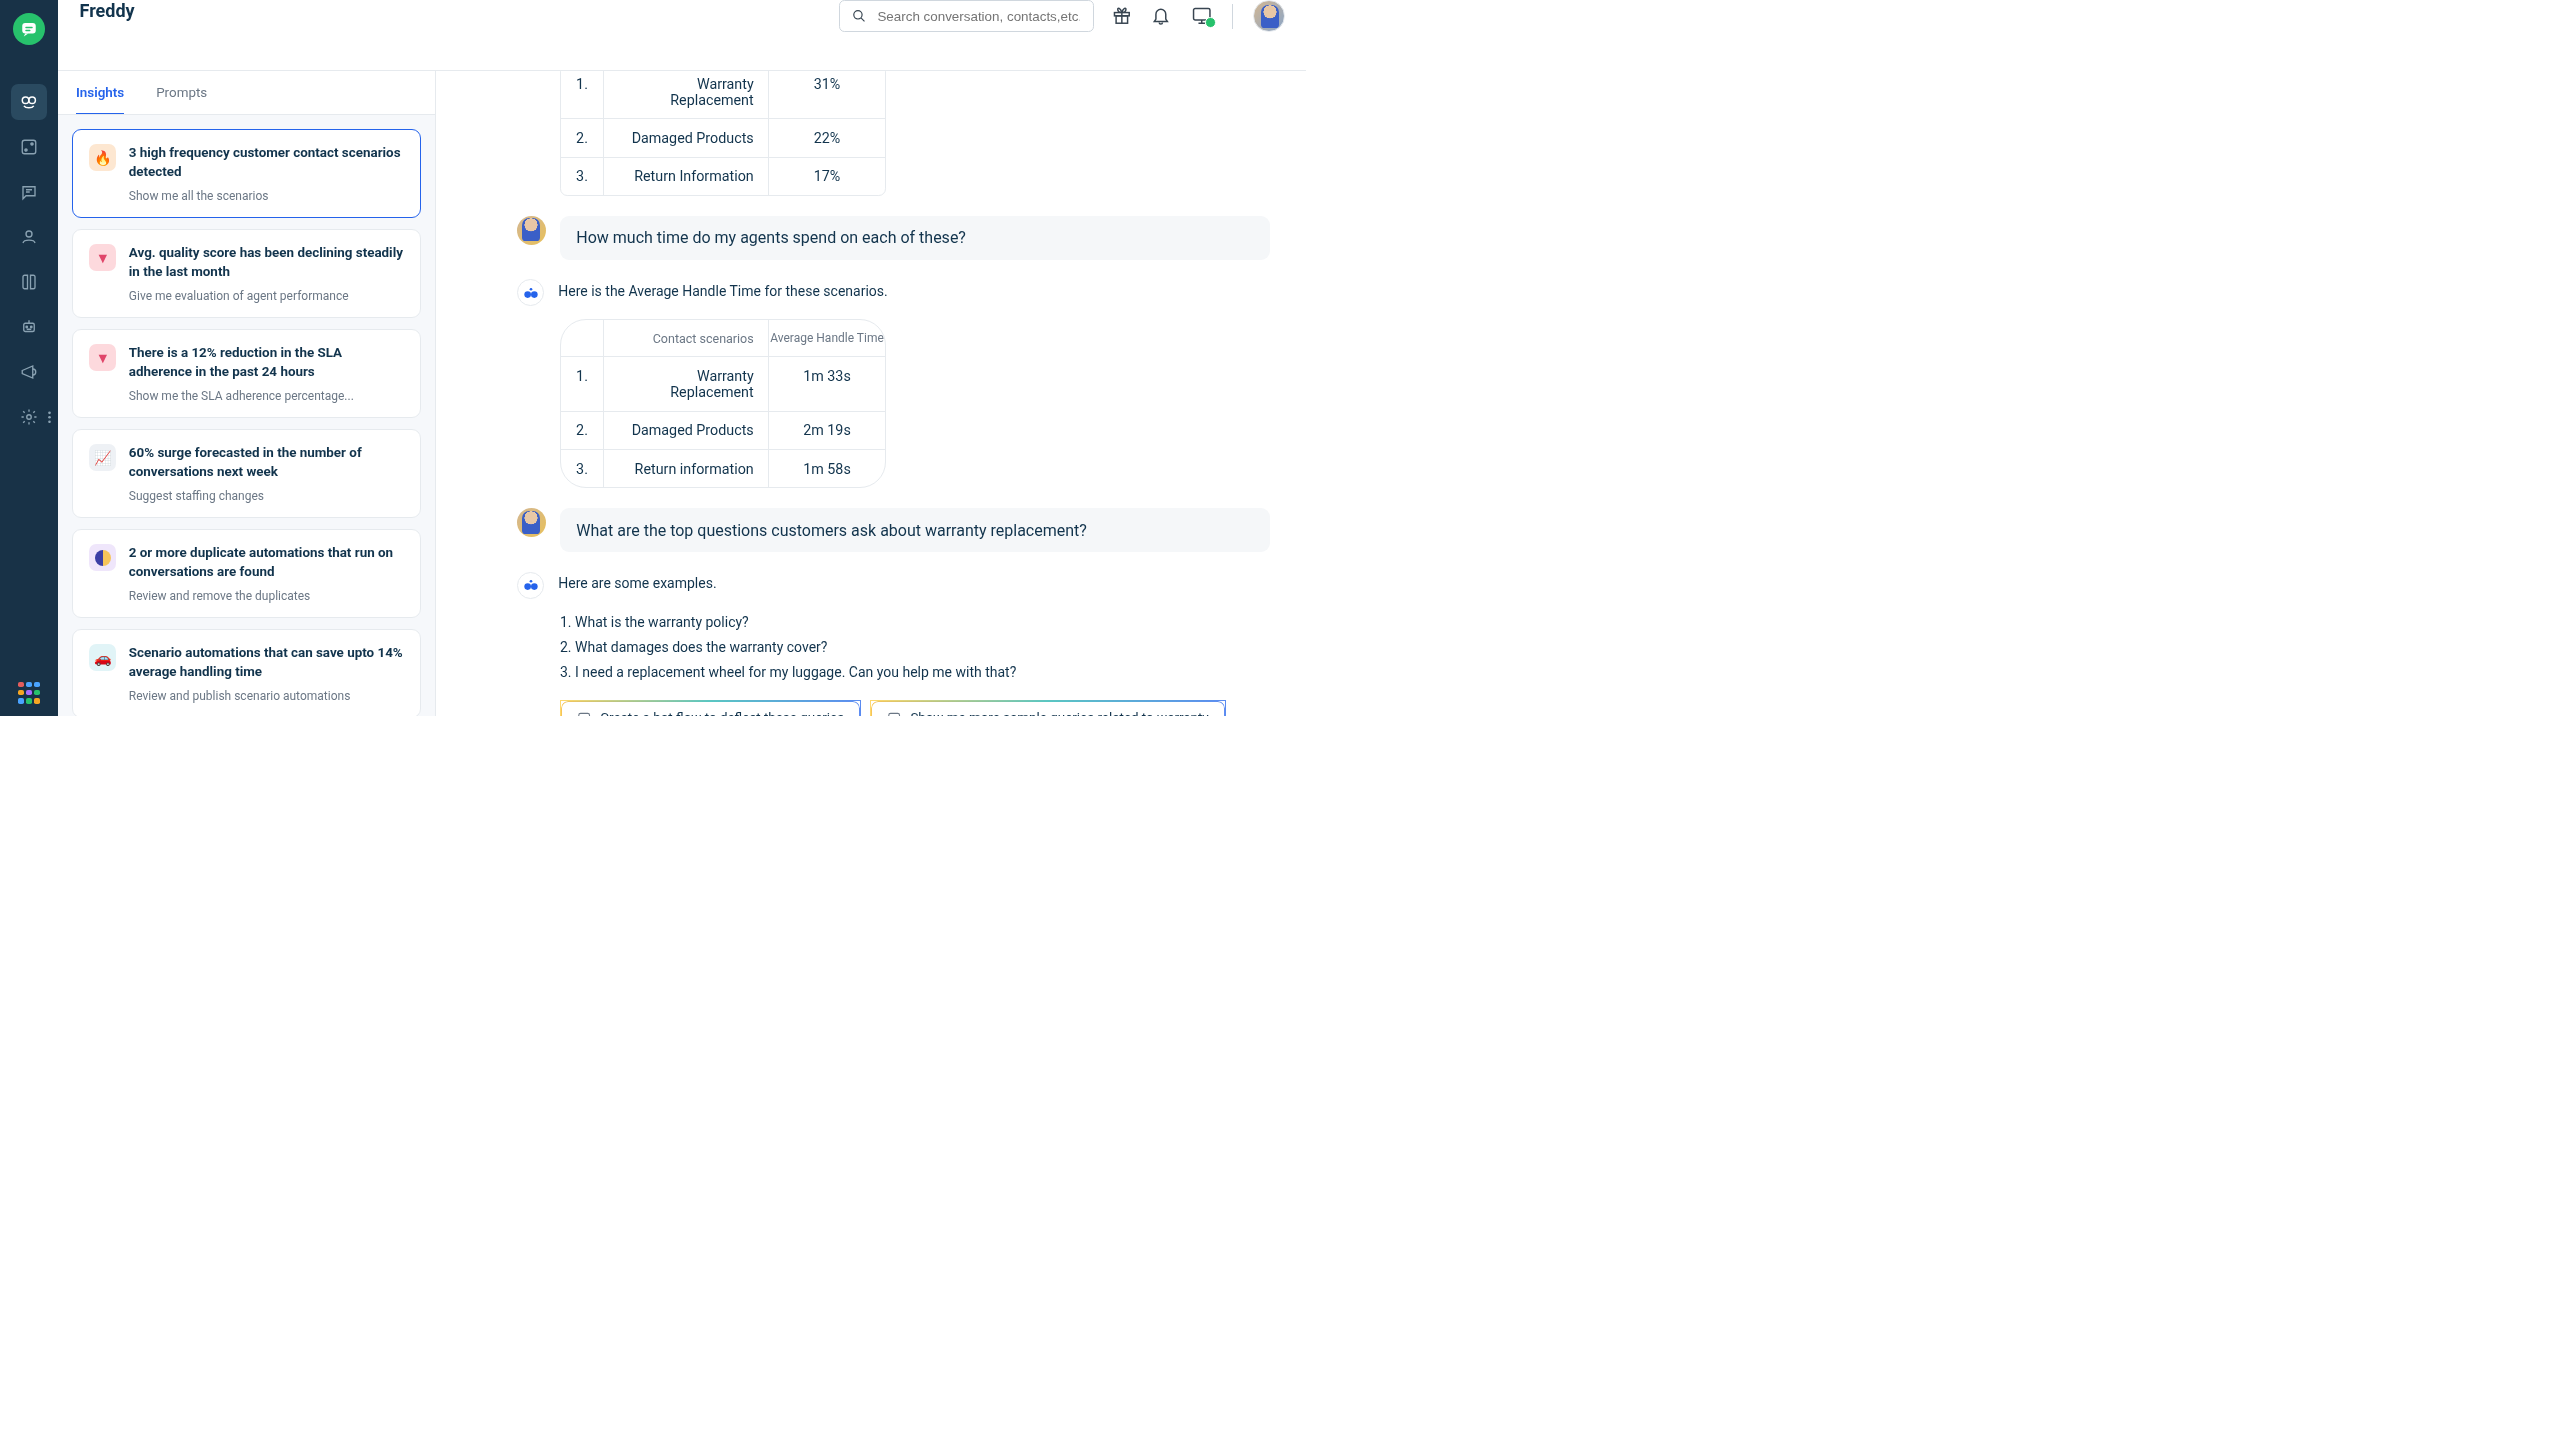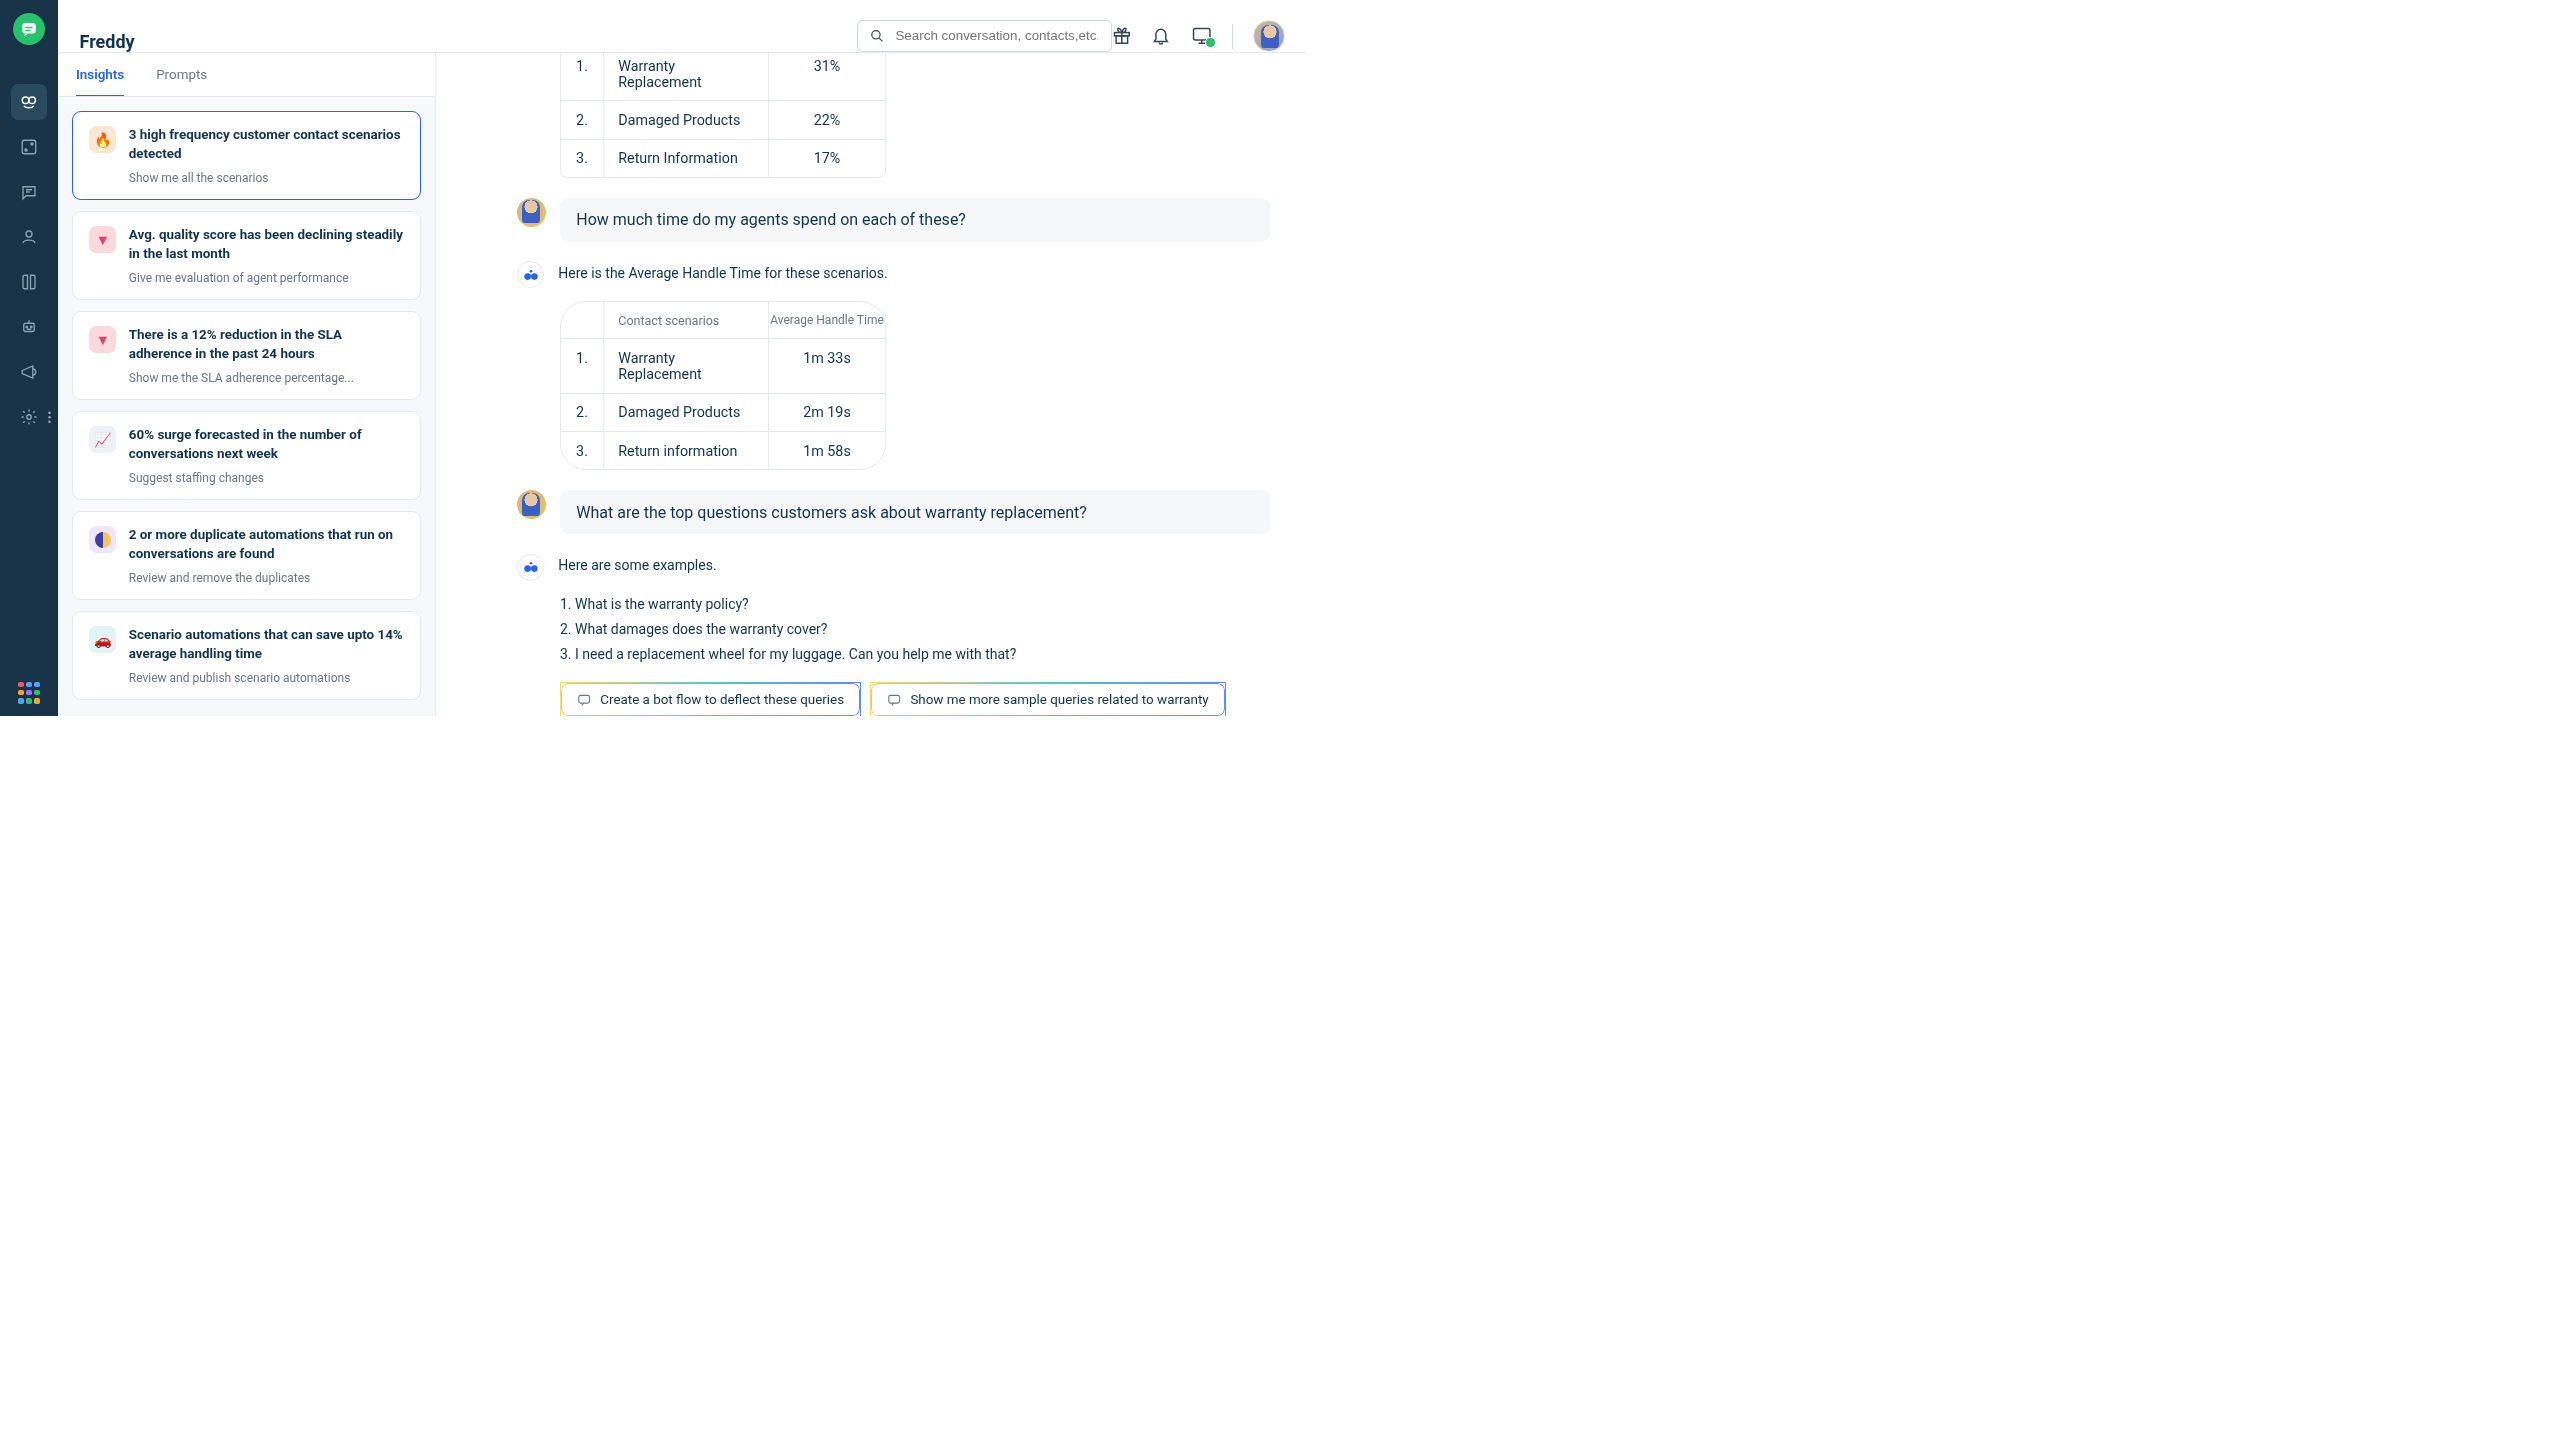--- a/index.html
+++ b/index.html
@@ -14,21 +14,21 @@
 .nav-more span:nth-child(1){background:#e25d5d;}
 .nav-more span:nth-child(2){background:#4aa3ff;}
 .nav-more span:nth-child(3){background:#4aa3ff;}
 .nav-more span:nth-child(4){background:#f5a623;}
 .nav-more span:nth-child(5){background:#a66cff;}
 .nav-more span:nth-child(6){background:#27c26c;}
 .nav-more span:nth-child(7){background:#4aa3ff;}
 .nav-more span:nth-child(8){background:#27c26c;}
 .nav-more span:nth-child(9){background:#f5a623;}
 .main { flex:1; display:flex; flex-direction:column; }
-.topbar { height:53px; border-bottom:0.9px solid #e6eaee; display:flex; align-items:flex-end; padding:0 21.5px; }
+.topbar { height:71px; border-bottom:0.9px solid #e6eaee; display:flex; align-items:flex-start; padding:0 21.5px; gap:18px; }
 .title { font-size:18px; font-weight:700; color:#12344d; }
 .top-spacer{flex:1;}
 .search-wrap { display:flex; align-items:center; border:0.9px solid #d0d7de; border-radius:5.4px; padding:7.2px 12.5px; gap:10.7px; width:255px; background:#fff; color:#6b7785; }
 .search-wrap input { border:none; outline:none; background:transparent; font-size:13.4px; color:#a21caf; width:100%; }
 .top-icons { display:flex; align-items:center; gap:19.7px; color:#384551; }
 .avatar { width:32px; height:32px; border-radius:50%; background:linear-gradient(135deg,#d3b793,#8aa5c7); border:1.8px solid #e6eaee; position:relative; }
 .avatar::after{content:"";position:absolute;left:7.2px;top:3.6px;width:18px;height:23px;background:radial-gradient(circle at 50% 30%, #e8c7a5 35%, transparent 36%), linear-gradient(#3a5fc7,#3a5fc7);border-radius:7.2px 7.2px 3.6px 3.6px;}
 .divider { width:0.9px; height:25px; background:#d0d7de; }
 .body { flex:1; display:flex; min-height:0; }
 .sidebar { width:378px; border-right:0.9px solid #e6eaee; background:#f6f8fb; display:flex; flex-direction:column; }
@@ -48,21 +48,21 @@
 .bot-av svg circle{fill:#2563eb;}
 .user-av{width:29px;height:29px;border-radius:50%;background:linear-gradient(135deg,#d3b793,#e8c05a);flex-shrink:0;position:relative;overflow:hidden;}
 .user-av::after{content:"";position:absolute;left:5.4px;top:2.7px;width:18px;height:23px;background:radial-gradient(circle at 50% 30%, #e8c7a5 35%, transparent 36%), linear-gradient(#3a5fc7,#3a5fc7);border-radius:7.2px 7.2px 3.6px 3.6px;}
 .user-bubble { background:#f5f7f9; border-radius:9px; padding:12.5px 16px; color:#12344d; font-size:16px; flex:1; }
 .bot-text { color:#12344d; font-size:14px; padding-top:3.6px; }
 .dtable { border:0.9px solid #e6eaee; border-radius:7.2px; margin-top:12.5px; margin-left:43px; overflow:hidden; width:326px; }
 .dtable.partial{margin-top:-7.2px;}
 .drow { display:flex; border-top:0.9px solid #e6eaee; }
 .drow:first-child{border-top:none;}
 .drow .c1{width:43px;text-align:center;padding:10.7px 0;color:#12344d;border-right:0.9px solid #e6eaee;}
-.drow .c2{flex:1;padding:10.7px 14.3px;color:#12344d;border-right:0.9px solid #e6eaee;}
+.drow .c2{flex:1;padding:10.7px 14.3px;color:#12344d;border-right:0.9px solid #e6eaee;text-align:right;}
 .drow .c3{width:116px;text-align:center;padding:10.7px 0;color:#12344d;}
 .drow.head .c1,.drow.head .c2,.drow.head .c3{color:#6b7785;font-size:12.5px;}
 .drow.head .c1{color:transparent;}
 .qlist{margin-left:43px;margin-top:10.7px;}
 .qlist li{list-style:none;font-size:14px;color:#12344d;padding:4.5px 0;}
 .actions{margin-left:43px;margin-top:16px;display:flex;gap:9px;}
 .action-btn{display:flex;align-items:center;gap:9px;border:0.9px solid;border-image:linear-gradient(90deg,#ffd86b,#5ec5c1,#5a8bf0) 1;border-radius:7.2px;padding:9px 16px;font-size:13.4px;color:#12344d;background:#fff;cursor:pointer;position:relative;}
 .action-btn::before{content:"";position:absolute;inset:0;border-radius:7.2px;padding:0.9px;background:linear-gradient(90deg,#f6c55a,#57c7c3,#5f8df2);-webkit-mask:linear-gradient(#000 0 0) content-box,linear-gradient(#000 0 0);-webkit-mask-composite:xor;mask-composite:exclude;pointer-events:none;}
 .monitor-icon{position:relative;}
 .monitor-icon .dot{position:absolute;right:-3.6px;bottom:-1.8px;width:10.7px;height:10.7px;border-radius:50%;background:#27c26c;border:1.8px solid #fff;}

